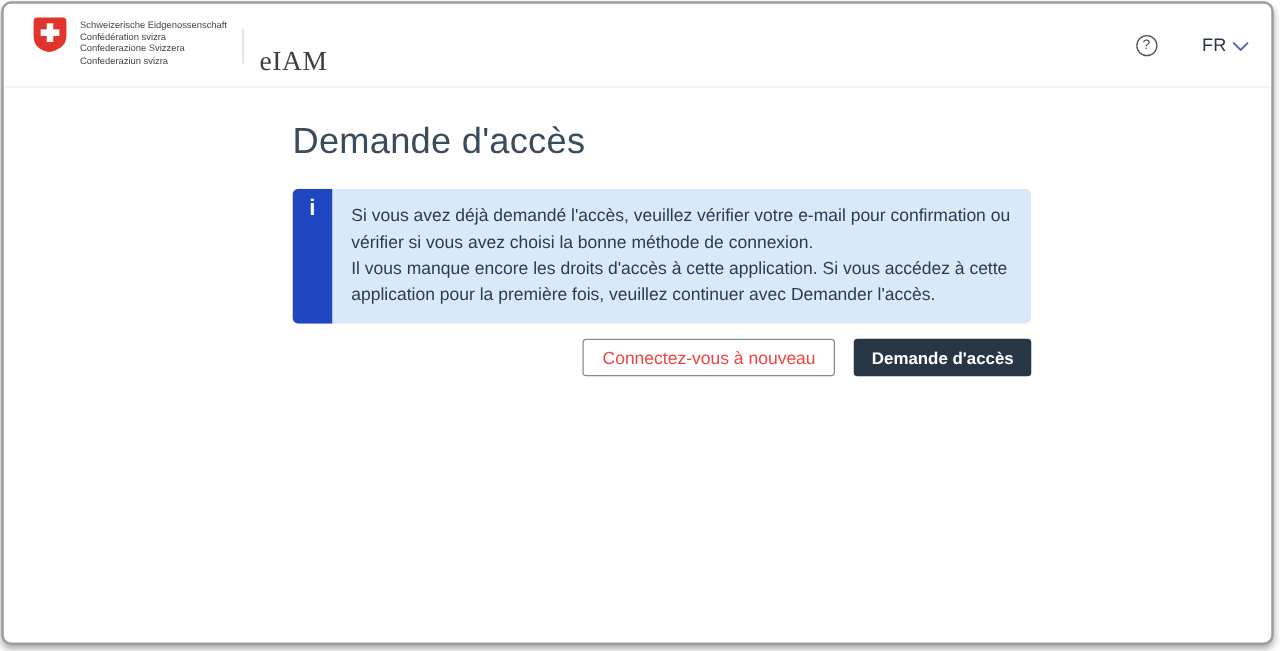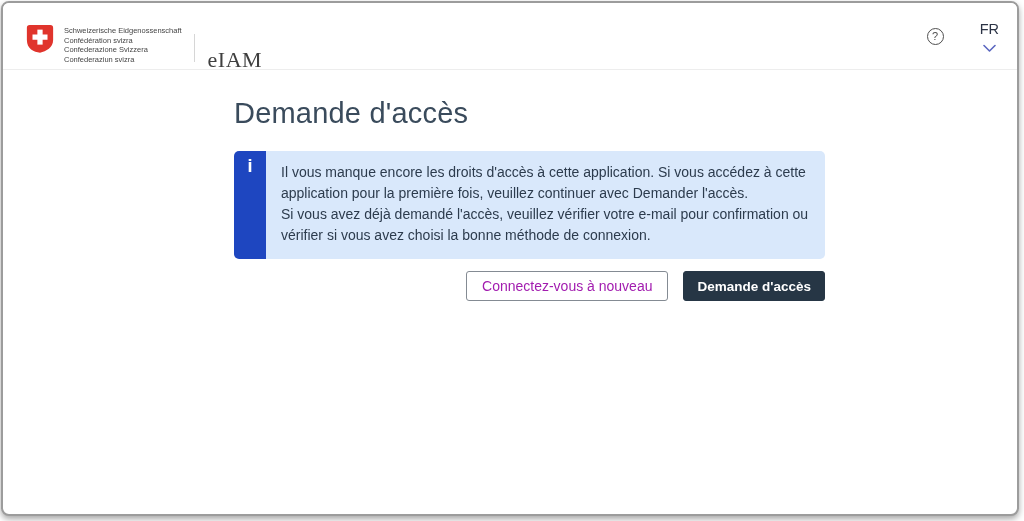--- a/index.html
+++ b/index.html
@@ -14,41 +14,41 @@
   }
   
   .header {
     height: 67px;
     border-bottom: 1px solid #ededed;
     display: flex;
     justify-content: space-between;
     padding: 0 18px 0 22px;
     background: #ffffff;
   }
-  .logo-row { display: flex; align-items: flex-start; padding-top: 21px; }
+  .logo-row { display: flex; align-items: flex-start; padding-top: 10px; }
   .shield { width: 30px; height: 30px; flex: 0 0 auto; }
   .logo-lines { margin-left: 9px; margin-top: 2px; }
   .logo-lines div {
     font-size: 7.5px; line-height: 9.6px; color: #454545; white-space: nowrap;
   }
   .logo-divider {
     width: 1px; height: 28px; background: #d6d6d6; margin: 10px 0 0 12px;
   }
   .app-title {
     font-family: "Liberation Serif", serif;
     font-size: 22px; color: #3f3f3f;
     margin: 23px 0 0 13px; letter-spacing: 0.5px;
   }
   .header-right { display: flex; align-items: center; align-self: center; gap: 36px; margin-top: 1px; }
   .help-icon {
     width: 17px; height: 17px; border: 1.2px solid #4f4f4f; border-radius: 50%;
     color: #4f4f4f; font-size: 11px; line-height: 14.5px; text-align: center;
     cursor: pointer; user-select: none;
   }
-  .lang { display: flex; align-items: center; gap: 5px; cursor: pointer; flex-direction: column; }
+  .lang { display: flex; align-items: center; gap: 5px; cursor: pointer; }
   .lang-code { font-size: 14.5px; color: #2b3345; }
   .chevron-down { color: var(--link-blue, #5b67c0); display: inline-flex; margin-top: 2px; }
   
   .main { padding: 27px 0 0 231px; }
   .page-title {
     font-size: 29px; font-weight: 300; color: #3a4b5c;
     letter-spacing: 0.2px; margin-bottom: 21px;
   }
   .info-box {
     width: 591px; min-height: 104px;
@@ -71,21 +71,21 @@
   .button-row {
     width: 591px; margin-top: 12px;
     display: flex; justify-content: flex-end; align-items: center; gap: 15px;
   }
   .btn {
     height: 30px; border-radius: 3px; cursor: pointer;
     font-family: "Liberation Sans", sans-serif; font-size: 14px;
     display: inline-flex; align-items: center;
   }
   .btn-secondary {
-    background: #ffffff; color: #a21caf;
+    background: #ffffff; color: #ef4444;
     border: 1px solid #848b93; padding: 4px 15px;
   }
   .btn-primary {
     background: var(--primary-button, #263645); color: #ffffff;
     border: 1px solid var(--primary-button, #263645);
     font-weight: 700; font-size: 13.5px; padding: 0 13px;
   }
 </style>
 </head>
 <body>
@@ -121,22 +121,22 @@
       </div>
     </div>
   </div>
 
   <div class="main">
     <h1 class="page-title">Demande d'accès</h1>
 
     <div class="info-box">
       <div class="info-accent">i</div>
       <div class="info-body">
+        <p>Si vous avez déjà demandé l'accès, veuillez vérifier votre e-mail pour confirmation ou vérifier si vous avez choisi la bonne méthode de connexion.</p>
         <p>Il vous manque encore les droits d'accès à cette application. Si vous accédez à cette application pour la première fois, veuillez continuer avec Demander l'accès.</p>
-        <p>Si vous avez déjà demandé l'accès, veuillez vérifier votre e-mail pour confirmation ou vérifier si vous avez choisi la bonne méthode de connexion.</p>
       </div>
     </div>
 
     <div class="button-row">
       <button class="btn btn-secondary">Connectez-vous à nouveau</button>
       <button class="btn btn-primary">Demande d'accès</button>
     </div>
   </div>
 
 </div>

